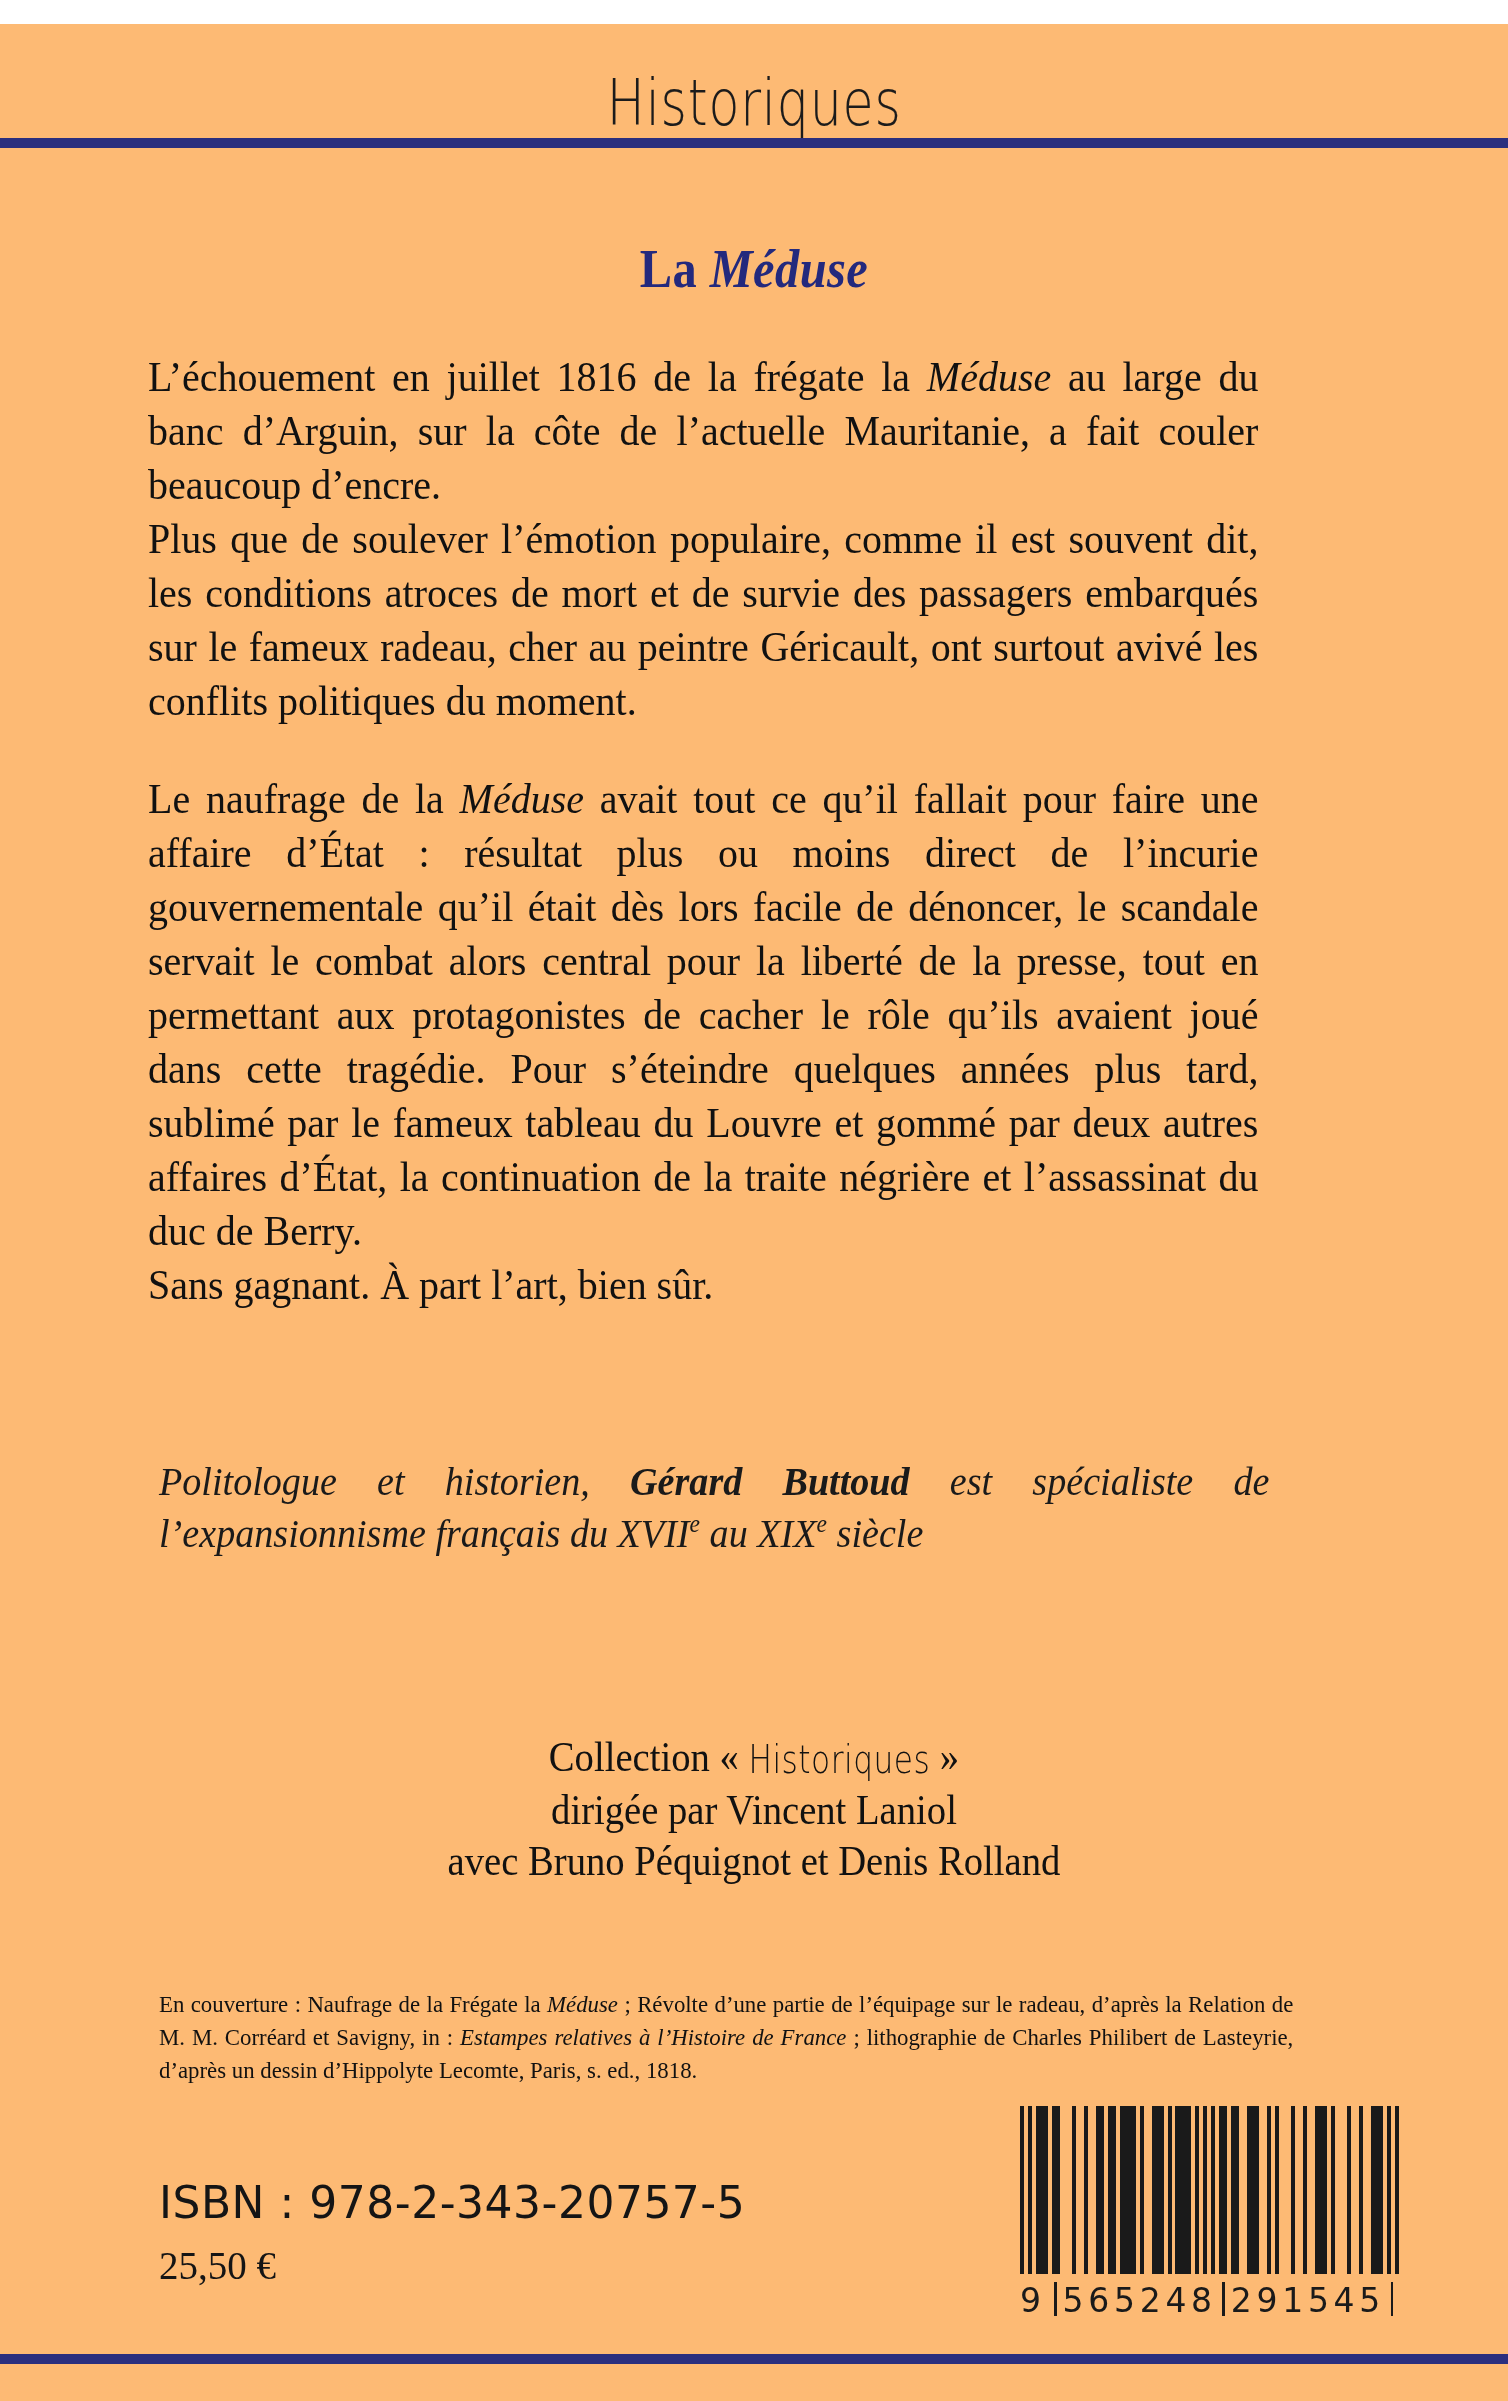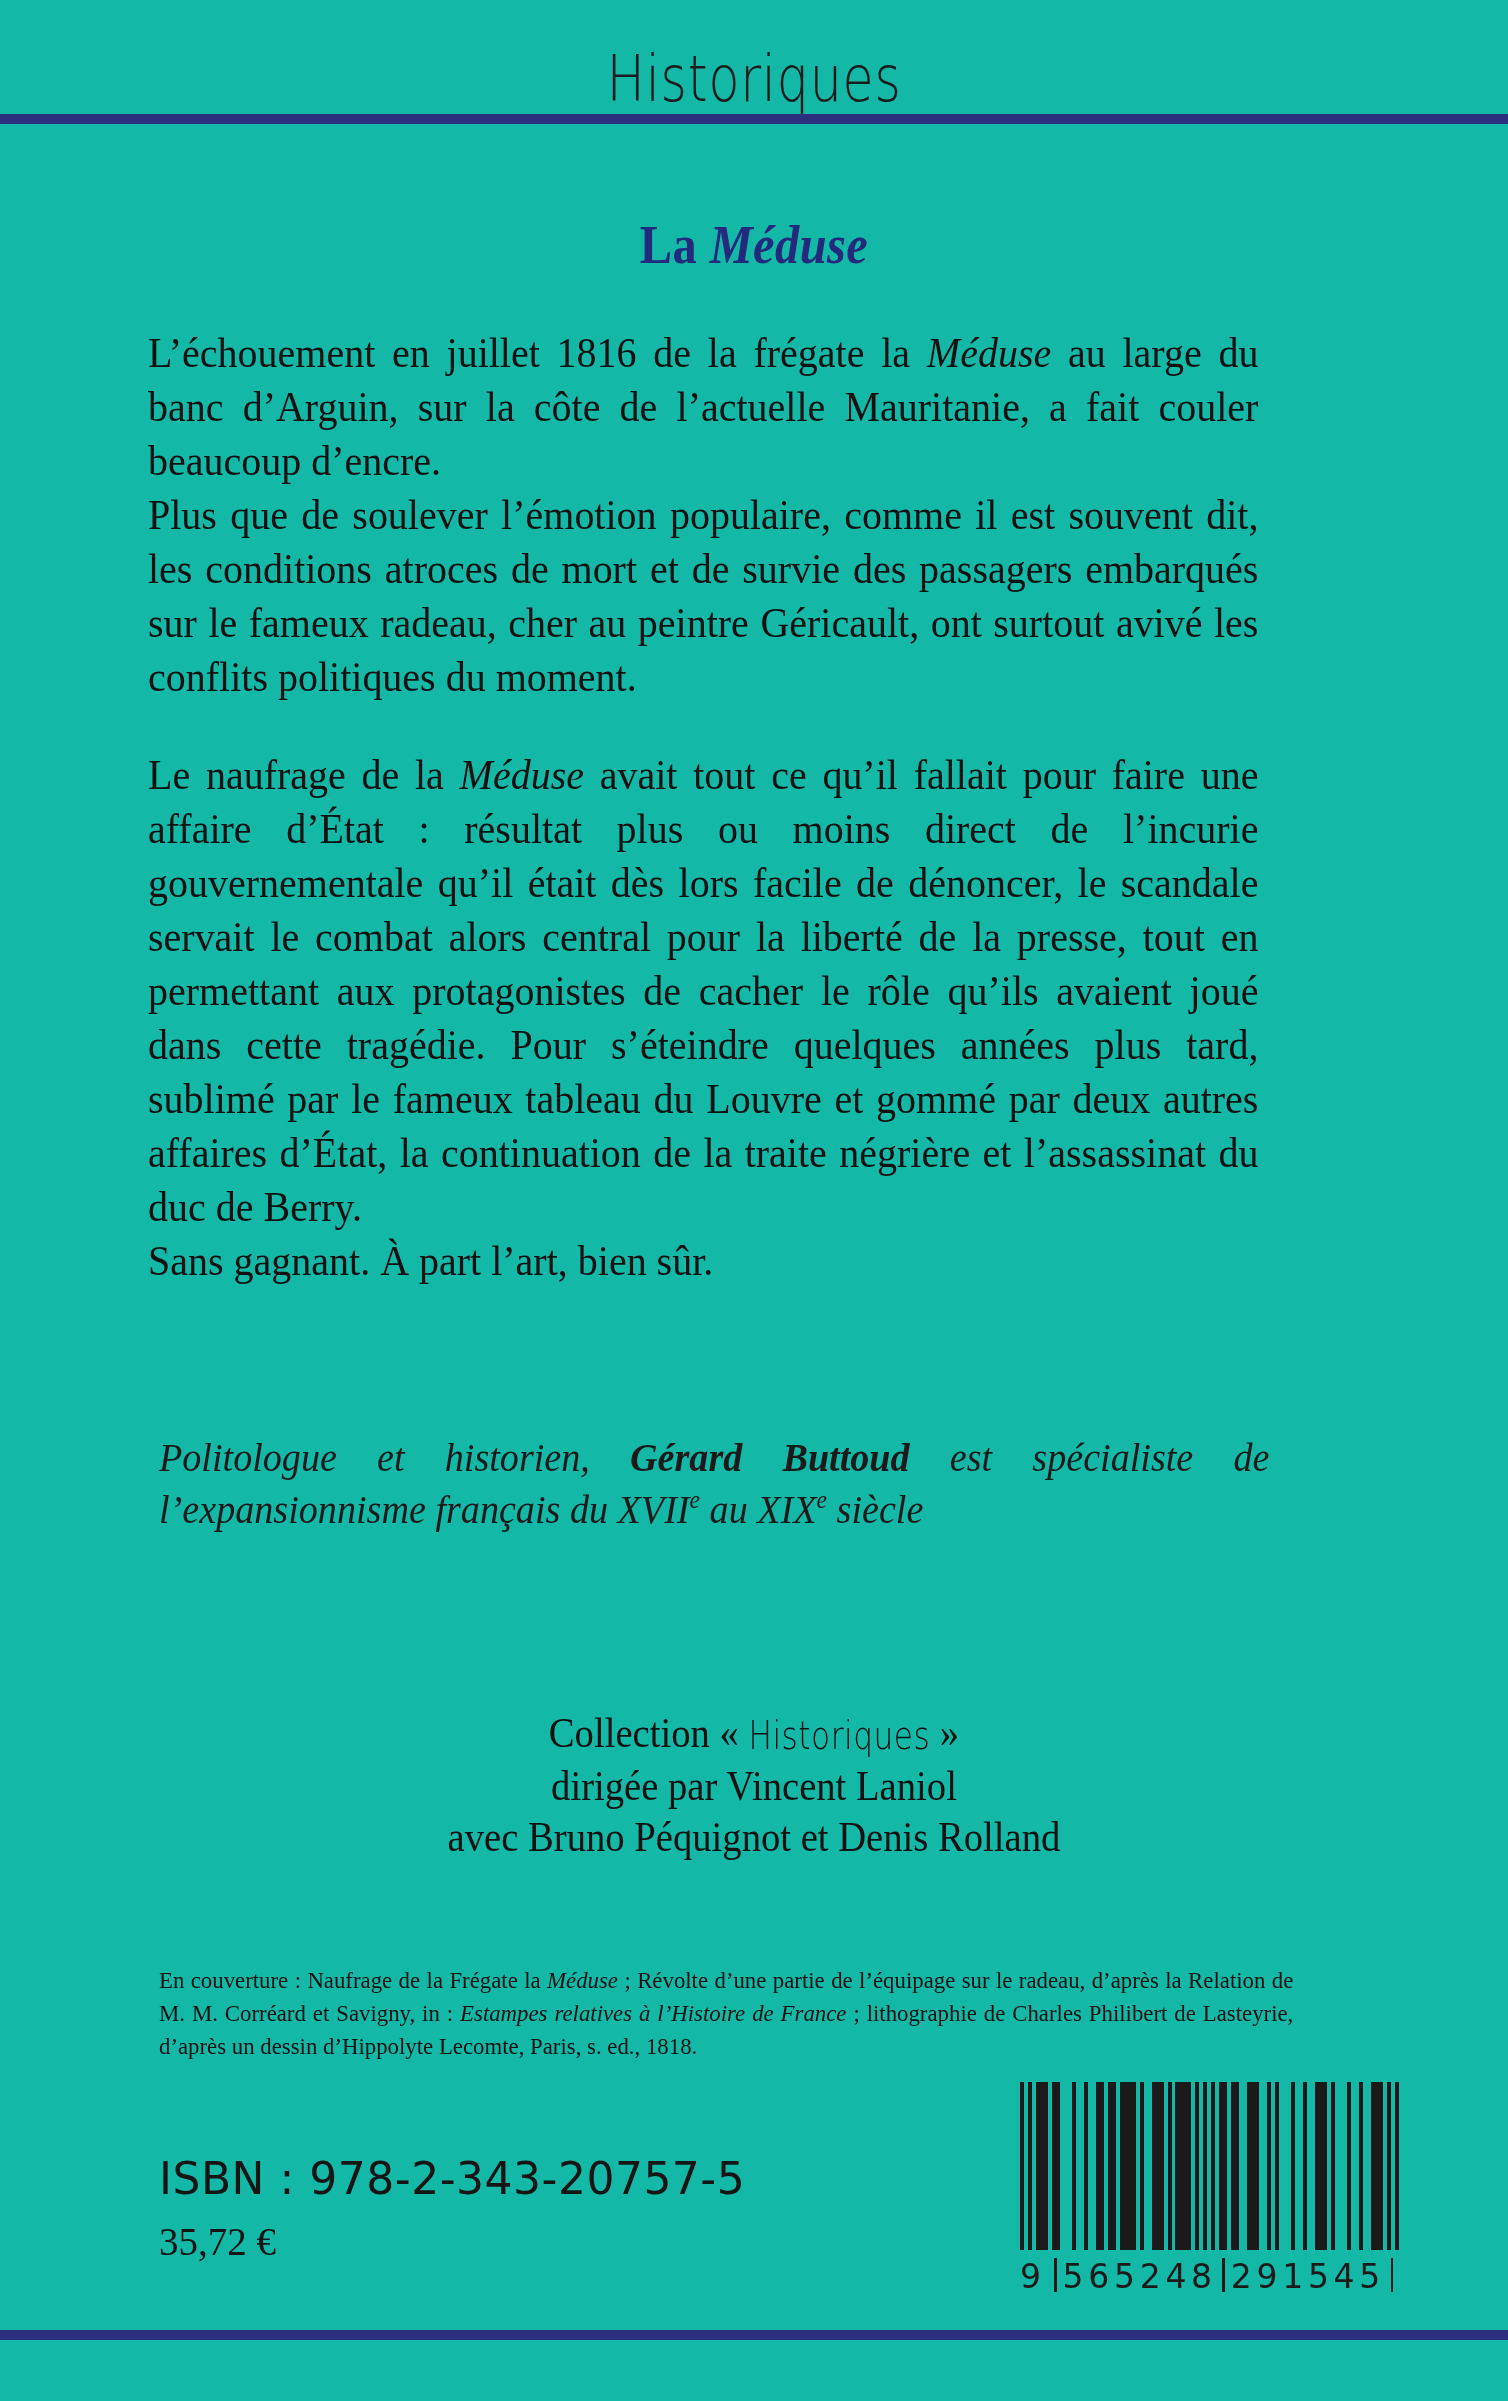--- a/index.html
+++ b/index.html
@@ -12,21 +12,22 @@
     height: 2402px;
     position: relative;
     font-family: "Liberation Serif", serif;
     color: #1a1a1a;
     overflow: hidden;
   }
 
   .page {
     position: absolute;
     inset: 0;
-    background: #14b8a6;
+    background: #fdba74;
+    margin-top: 24px;
   }
 
   
   .collection-banner {
     position: absolute;
     top: 52px;
     left: 0;
     width: 100%;
     text-align: center;
   }
@@ -249,21 +250,21 @@
     <span class="row"><span>Collection « </span><span class="thin">Historiques</span><span> »</span></span>
     <span class="row">dirigée par Vincent Laniol</span>
     <span class="row">avec Bruno Péquignot et Denis Rolland</span>
   </div>
 
   <div class="credit">
     <span>En couverture : Naufrage de la Frégate la </span><span class="it">Méduse</span><span> ; Révolte d’une partie de l’équipage sur le radeau, d’après la Relation de M. M. Corréard et Savigny, in : </span><span class="it">Estampes relatives à l’Histoire de France</span><span> ; lithographie de Charles Philibert de Lasteyrie, d’après un dessin d’Hippolyte Lecomte, Paris, s. ed., 1818.</span>
   </div>
 
   <div class="isbn">ISBN : 978-2-343-20757-5</div>
-  <div class="price">35,72 €</div>
+  <div class="price">25,50 €</div>
 
   <div class="barcode-wrap">
     <div class="barcode-bars">
         <span style="width: 4px;"></span>
         <span style="width: 4px; background: transparent;"></span>
         <span style="width: 4px;"></span>
         <span style="width: 4px; background: transparent;"></span>
         <span style="width: 12px;"></span>
         <span style="width: 4px; background: transparent;"></span>
         <span style="width: 8px;"></span>

